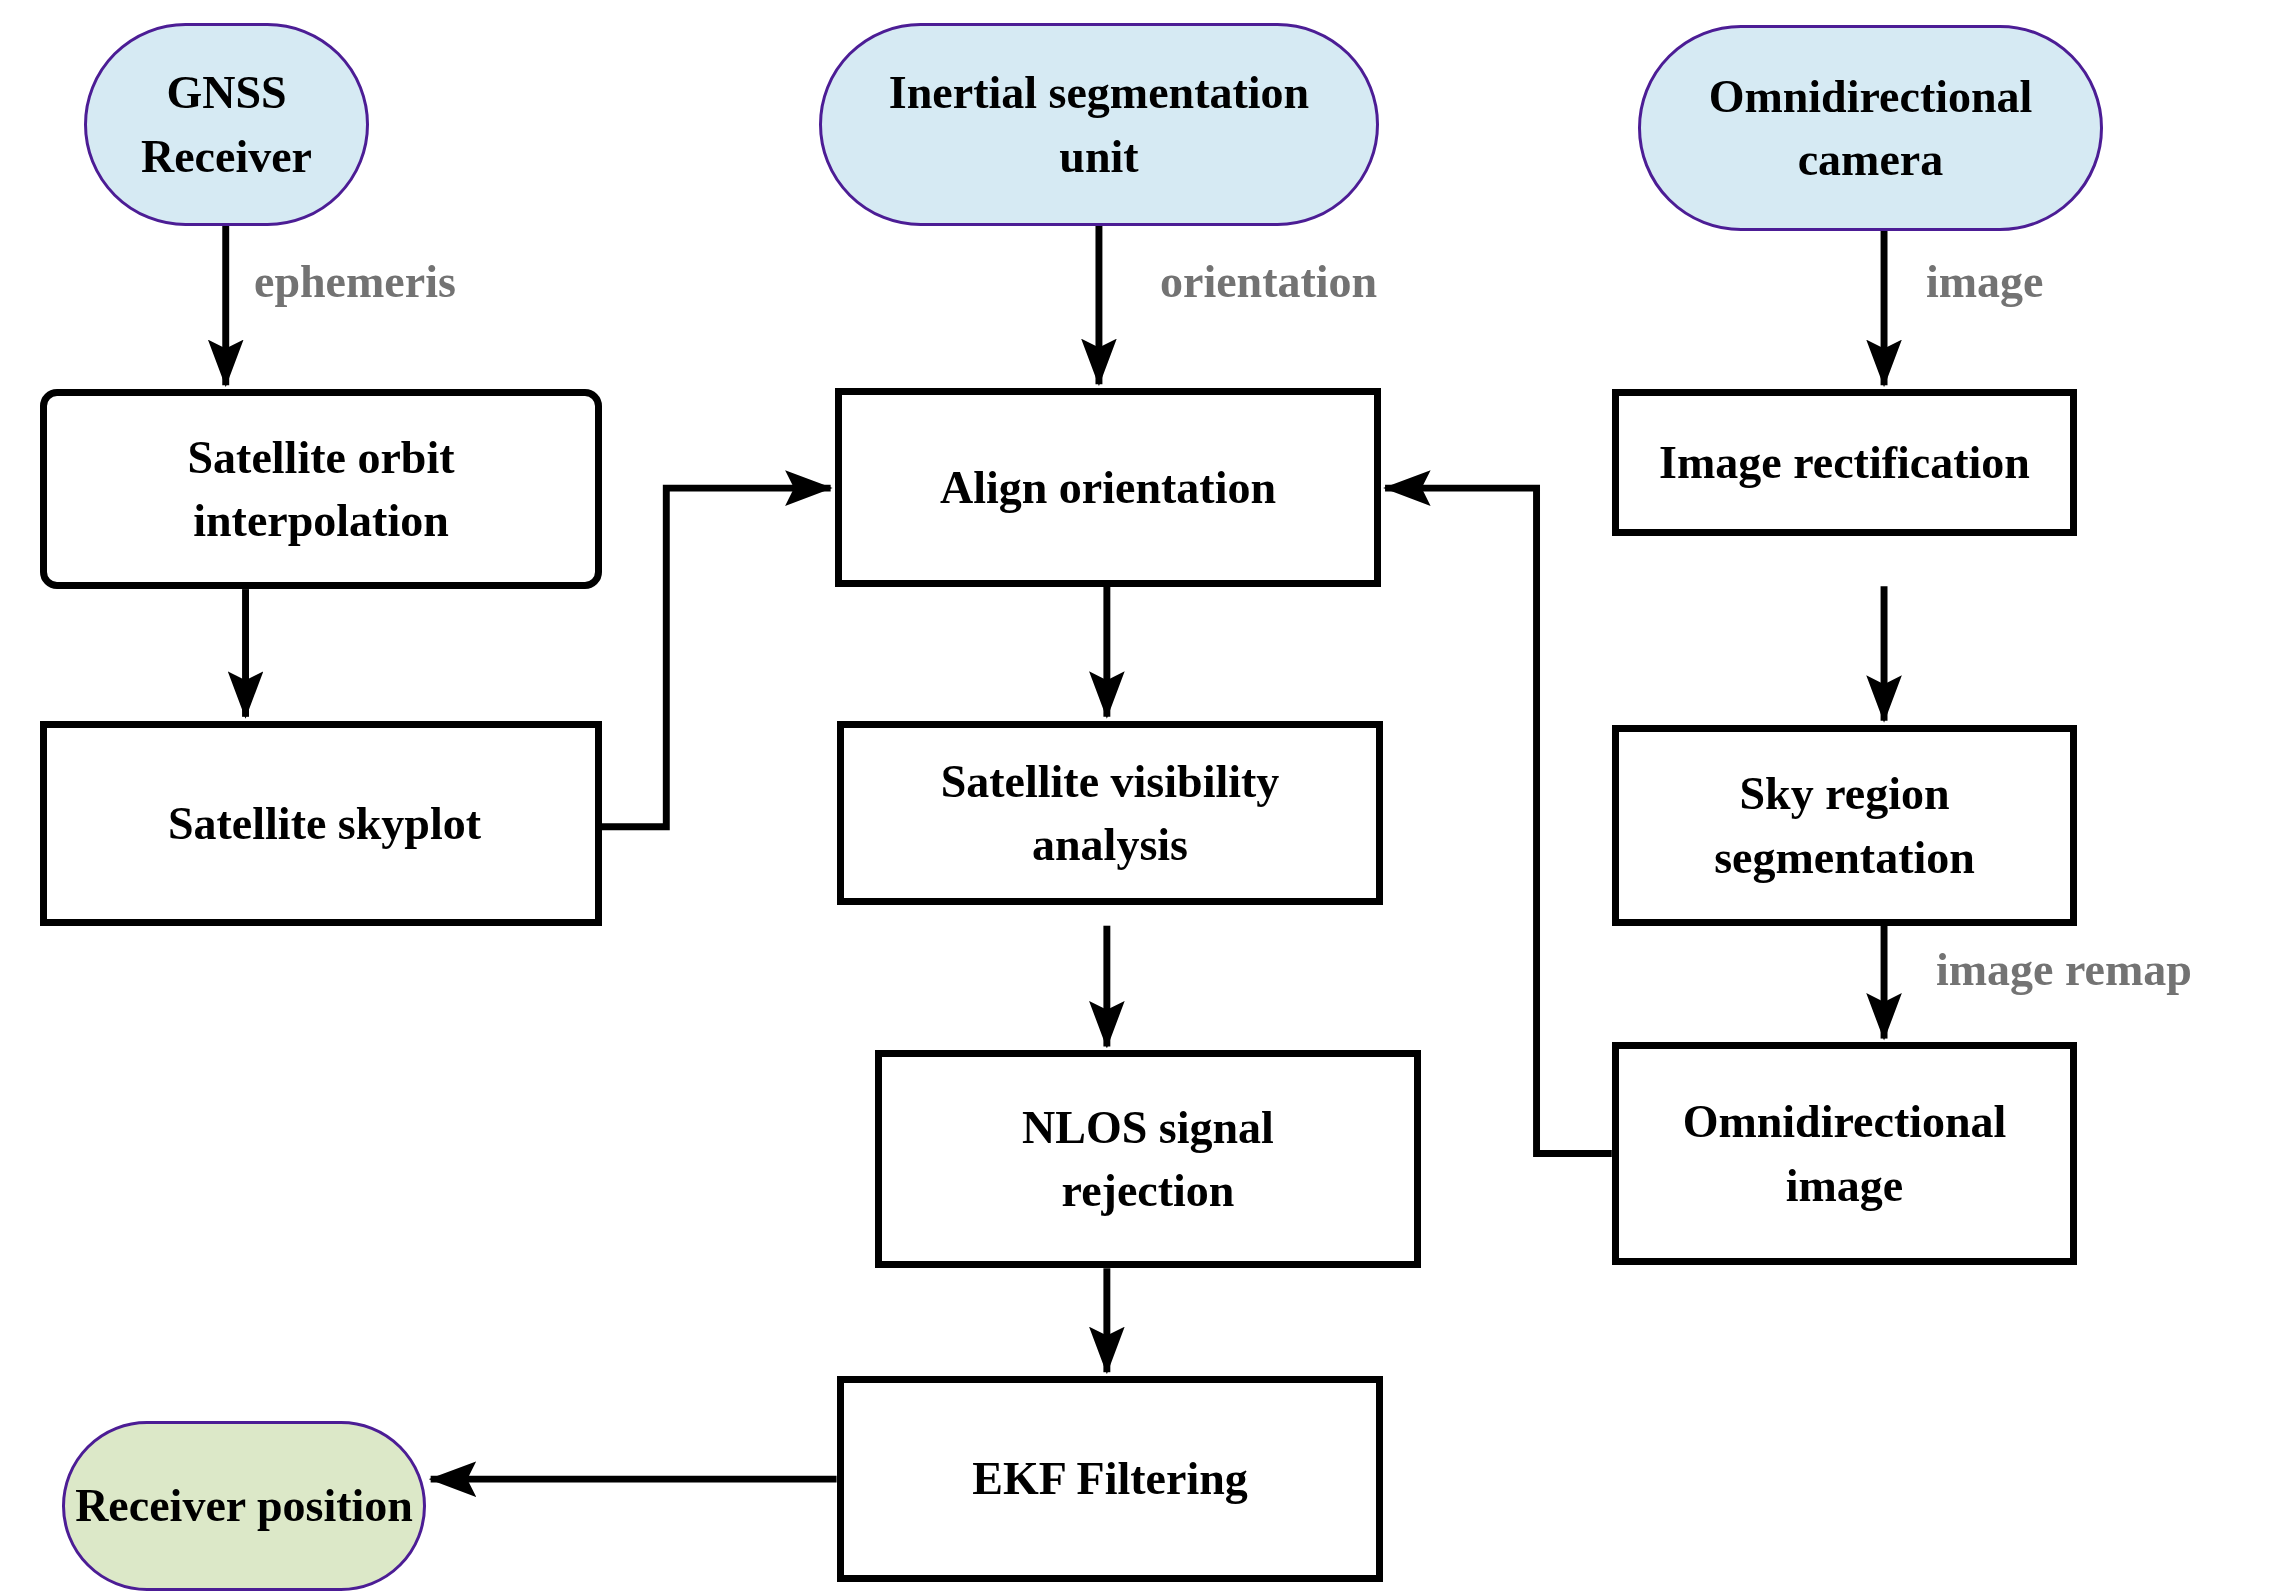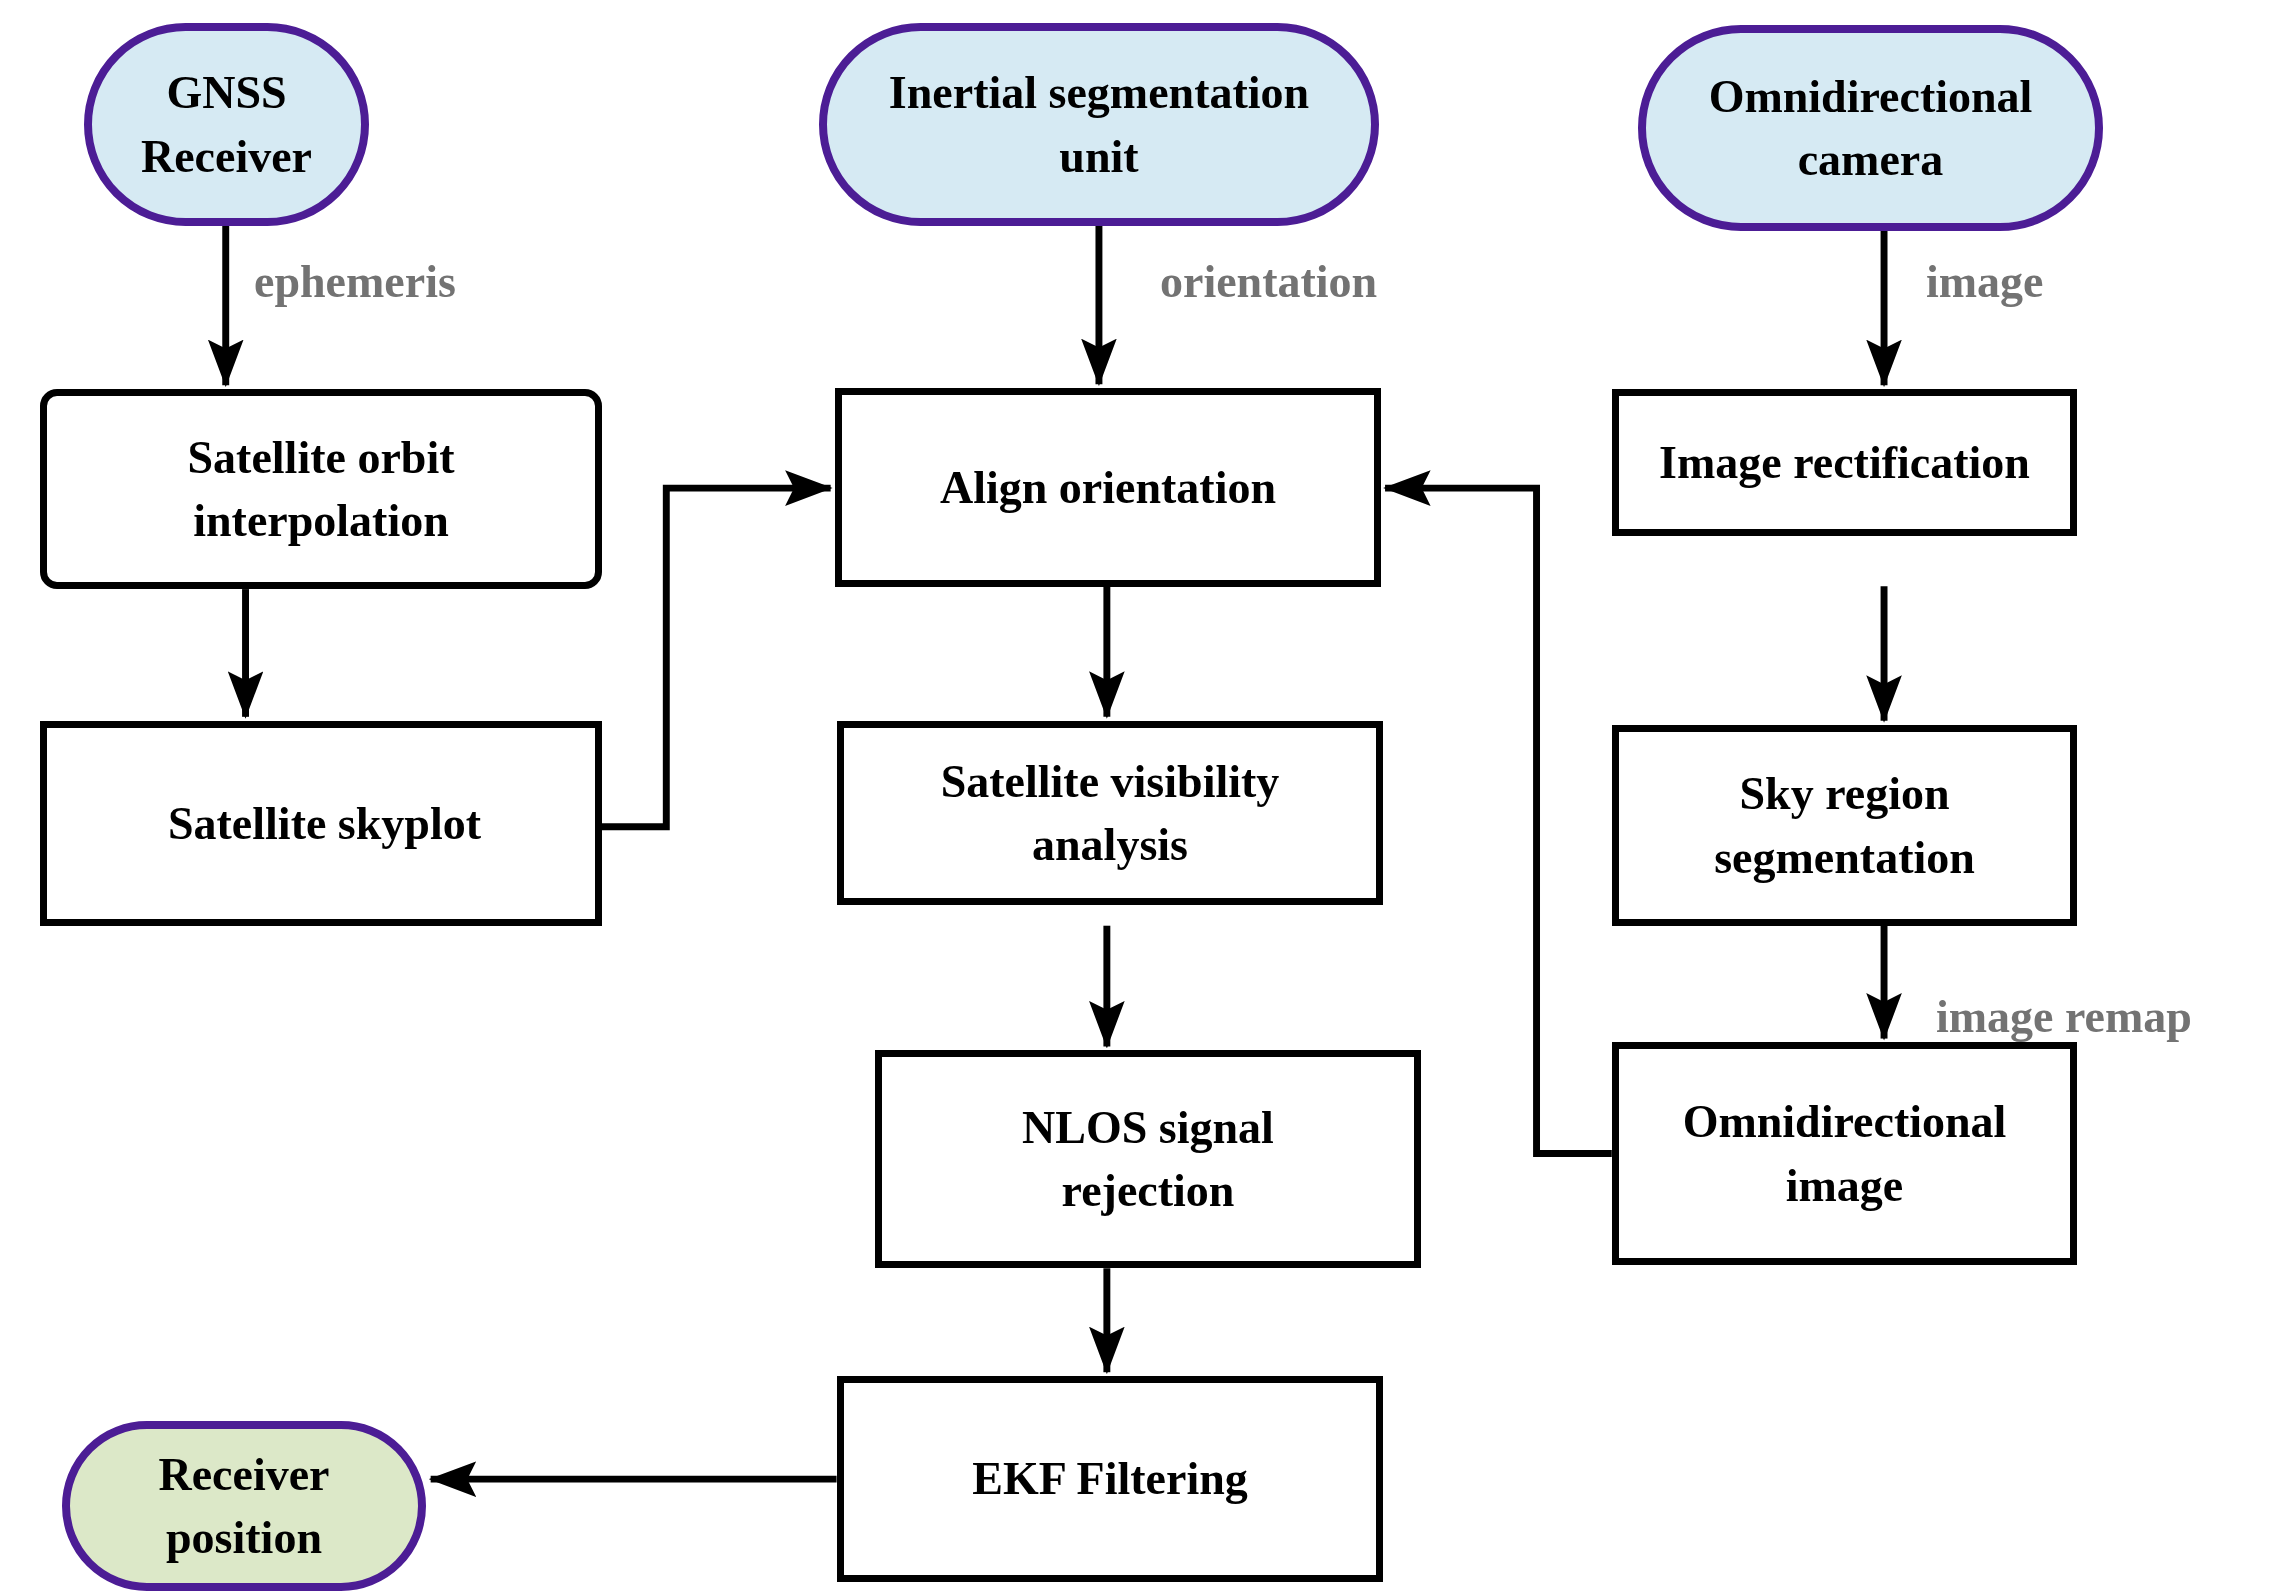--- a/index.html
+++ b/index.html
@@ -25,21 +25,21 @@
     white-space:pre-line;
     font-size:46px;
     line-height:1.38;
     padding:0 6px;
   }
   .rect {
     background:#ffffff;
     border:7px solid #000000;
   }
   .stadium {
-    border:8px solid #4c1d95;
+    border:3px solid #4c1d95;
     border-radius:109px;
   }
   .stadium.source { background:#d6eaf3; }
   .stadium.output { background:#dce8c8; border-radius:89px; }
   .edge-label {
     position:absolute;
     font-weight:bold;
     font-size:46px;
     color:#737373;
     white-space:nowrap;
@@ -130,16 +130,16 @@
   <div class="node stadium output" style="left:62px; top:1421px; width:364px; height:170px;">
     <div class="label">Receiver position</div>
   </div>
 
   <div class="edge-label" style="left:254px; top:255px;">ephemeris</div>
 
   <div class="edge-label" style="left:1160px; top:255px;">orientation</div>
 
   <div class="edge-label" style="left:1926px; top:255px;">image</div>
 
-  <div class="edge-label" style="left:1936px; top:943px;margin-top:47px;">image remap</div>
+  <div class="edge-label" style="left:1936px; top:943px;">image remap</div>
 
 </div>
 
 
 </body></html>

